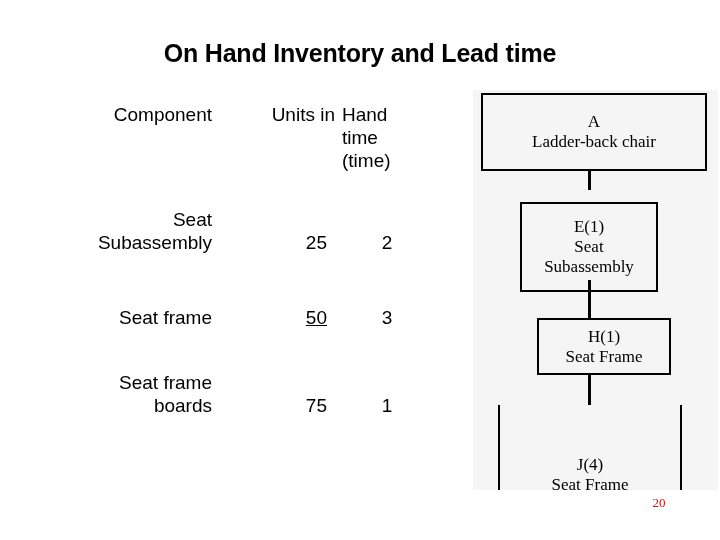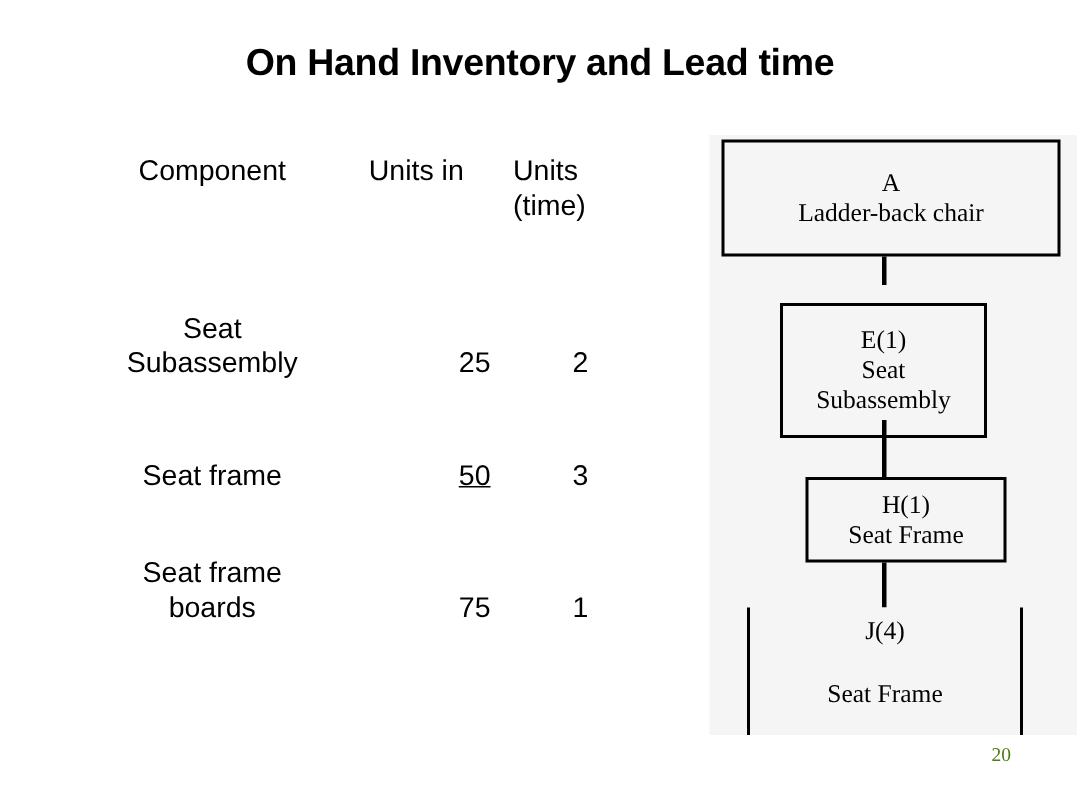--- a/index.html
+++ b/index.html
@@ -14,21 +14,21 @@
     background: #ffffff;
     overflow: hidden;
     font-family: "Liberation Sans", sans-serif;
     color: #000000;
   }
 
   
   #slide-title {
     position: absolute;
     left: 0;
-    top: 27px;
+    top: 38px;
     width: 720px;
     text-align: center;
     font-family: "Liberation Sans", sans-serif;
     font-size: 25px;
     font-weight: bold;
     letter-spacing: -0.2px;
     line-height: 30px;
     white-space: nowrap;
   }
 
@@ -44,29 +44,28 @@
   .tbl-row {
     position: absolute;
     left: 0;
     width: 400px;
   }
   .col-component {
     position: absolute;
     left: 0;
     top: 0;
     width: 165px;
-    text-align: center;
-    margin-left: 12px;
+    text-align: right;
   }
   .col-units {
     position: absolute;
     left: 173px;
     top: 0;
     width: 115px;
-    text-align: center;
+    text-align: right;
   }
   .col-lead {
     position: absolute;
     left: 295px;
     top: 0;
     width: 110px;
     text-align: left;
   }
   .col-units.num {
     text-align: right;
@@ -126,63 +125,64 @@
     margin-left: 15px;
   }
   
   #bom-box-j {
     left: 25px;
     top: 315px;
     width: 184px;
     height: 110px;
     border-top: none;
     border-bottom: none;
-    justify-content: space-between;
+    justify-content: flex-end;
     padding-top: 6px;
   }
   .bom-connector {
     position: absolute;
     width: 3px;
     background: #000000;
   }
   #conn-a-e  { left: 115px; top: 81px;  height: 19px; }
   #conn-e-h  { left: 115px; top: 190px; height: 38px; }
   #conn-h-j  { left: 115px; top: 285px; height: 30px; }
 
   
   #slide-number {
     position: absolute;
     left: 644px;
     top: 495px;
     width: 30px;
     font-family: "Liberation Serif", serif;
     font-size: 13px;
     line-height: 15px;
-    text-align: right;
-    color: #4d7c0f;
+    text-align: center;
+    color: #b91c1c;
   }
 </style>
 </head>
 <body>
 
 <div id="slide">
 
   <div id="slide-title">On Hand Inventory and Lead time</div>
 
   <div id="inventory-table">
 
     <div class="tbl-row" style="top:0;">
       <div class="col-component">
         <span class="hdr-line">Component</span>
       </div>
       <div class="col-units">
         <span class="hdr-line">Units in</span>
       </div>
       <div class="col-lead">
-        <span class="hdr-line">Units</span>
+        <span class="hdr-line">Hand</span>
+        <span class="hdr-line">time</span>
         <span class="hdr-line">(time)</span>
       </div>
     </div>
 
     <div class="tbl-row" style="top:105px;">
       <div class="col-component">
         <span class="hdr-line">Seat</span>
         <span class="hdr-line">Subassembly</span>
       </div>
       <div class="col-units num" style="top:23px;">25</div>

